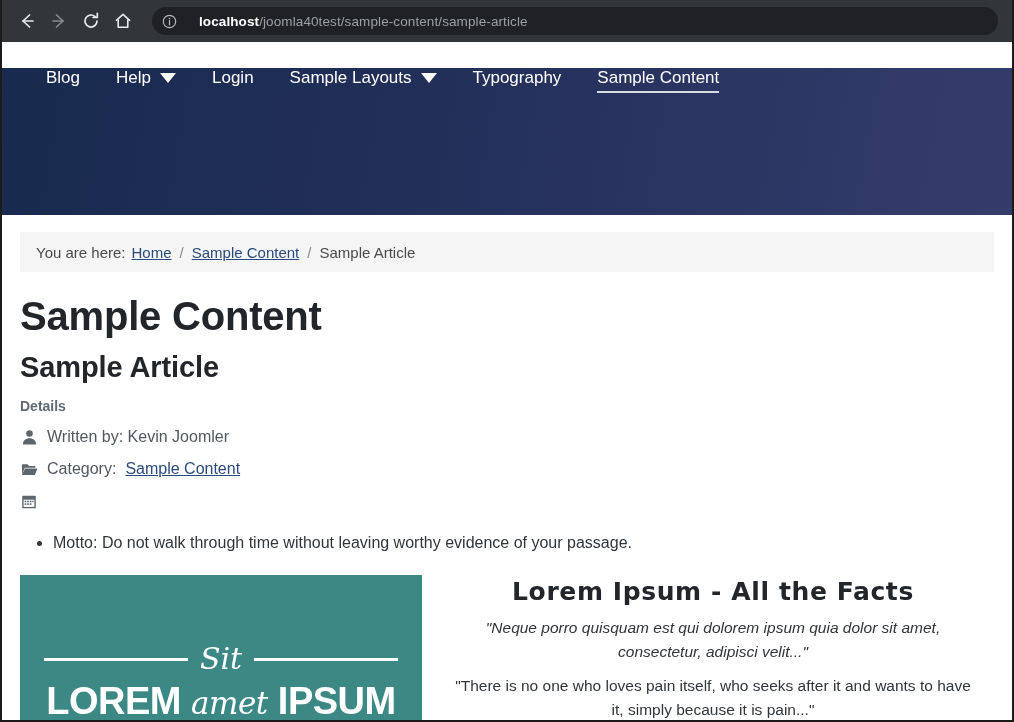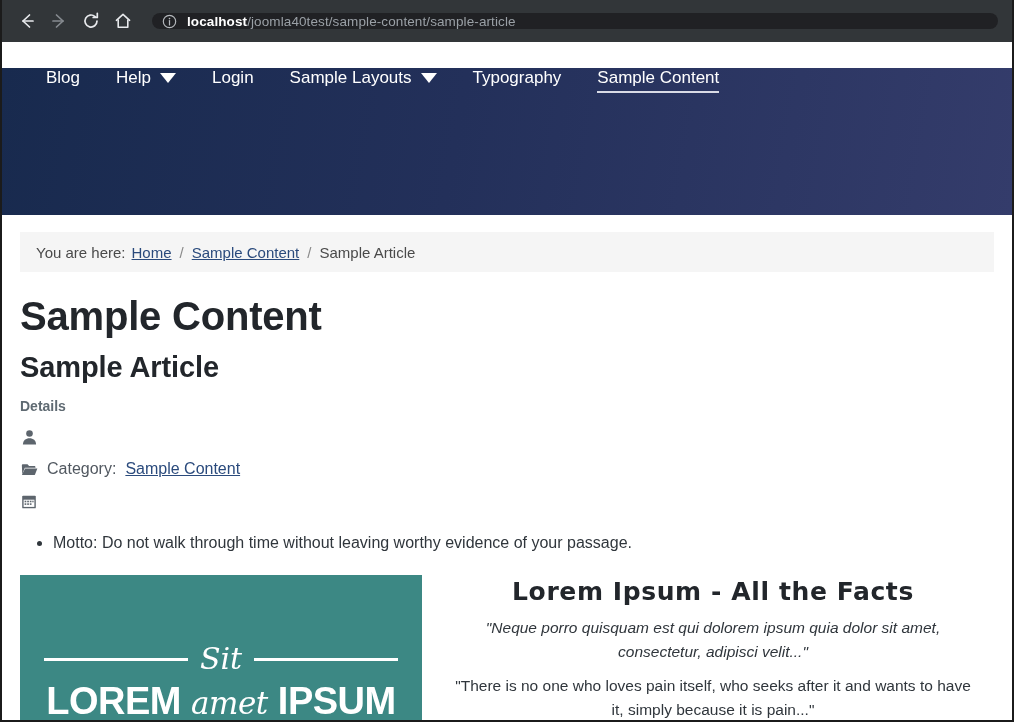--- a/index.html
+++ b/index.html
@@ -37,29 +37,30 @@
     display: flex;
     align-items: center;
     justify-content: center;
     border-radius: 50%;
     flex: 0 0 auto;
   }
   .nav-btn svg { display: block; }
 
   #url-pill {
     flex: 1 1 auto;
-    height: 16px;
+    height: 28px;
     background: #202124;
     border-radius: 14px;
     margin-left: 12px;
     margin-right: 4px;
     display: flex;
     align-items: center;
     padding: 0 10px;
     min-width: 0;
+    gap: 12px;
   }
   #info-icon { flex: 0 0 auto; margin-right: 10px; display: flex; align-items: center; }
   #url-text {
     font-size: 13.5px;
     color: #9aa0a6;
     white-space: nowrap;
     overflow: hidden;
     text-overflow: ellipsis;
     letter-spacing: 0.1px;
   }
@@ -341,20 +342,21 @@
 
     <div id="meta-list">
 
       <div class="meta-row">
         <span class="meta-icon">
           <svg width="17" height="17" viewBox="0 0 16 16">
               <circle cx="8" cy="4.2" r="3.1" fill="#5d656d"></circle>
               <path d="M1.8 14.6 C1.8 10.6 4.6 8.6 8 8.6 C11.4 8.6 14.2 10.6 14.2 14.6 Z" fill="#5d656d"></path>
             </svg>
         </span>
+        <span>Written by: Kevin Joomler</span>
       </div>
 
       <div class="meta-row">
         <span class="meta-icon">
           <svg width="17" height="17" viewBox="0 0 16 16">
               <path d="M0.8 4.2 C0.8 3.5 1.2 3.1 1.9 3.1 H6.1 L7.6 4.6 H12.6 C13.2 4.6 13.6 5 13.6 5.6 V6.3 H3.6 L1.2 12.4 Z" fill="#5d656d"></path>
               <path d="M3.9 7.1 H15.4 L13.2 12.6 C13 13.1 12.7 13.2 12.2 13.2 H1.6 C1.1 13.2 0.9 12.9 1.1 12.4 Z" fill="#5d656d"></path>
             </svg>
         </span>
         <span>Category: </span>

